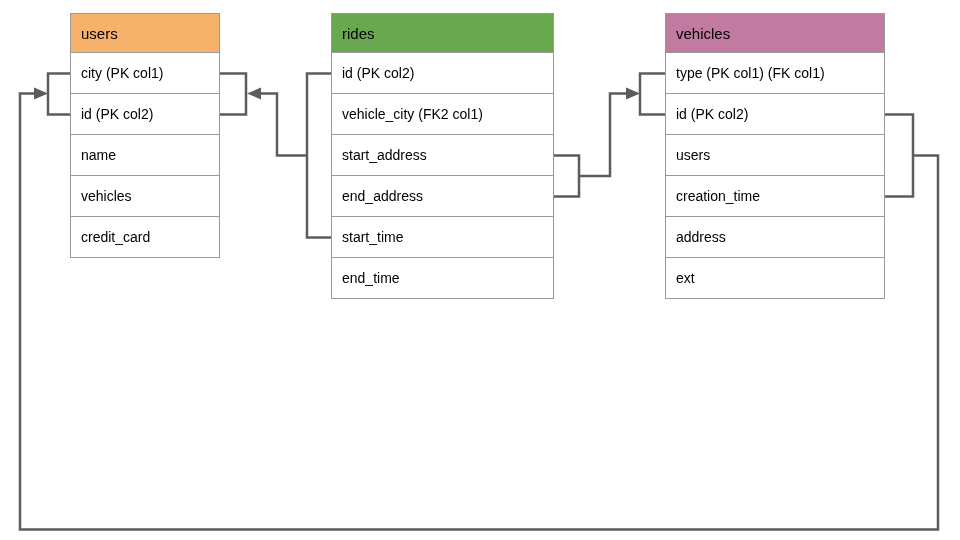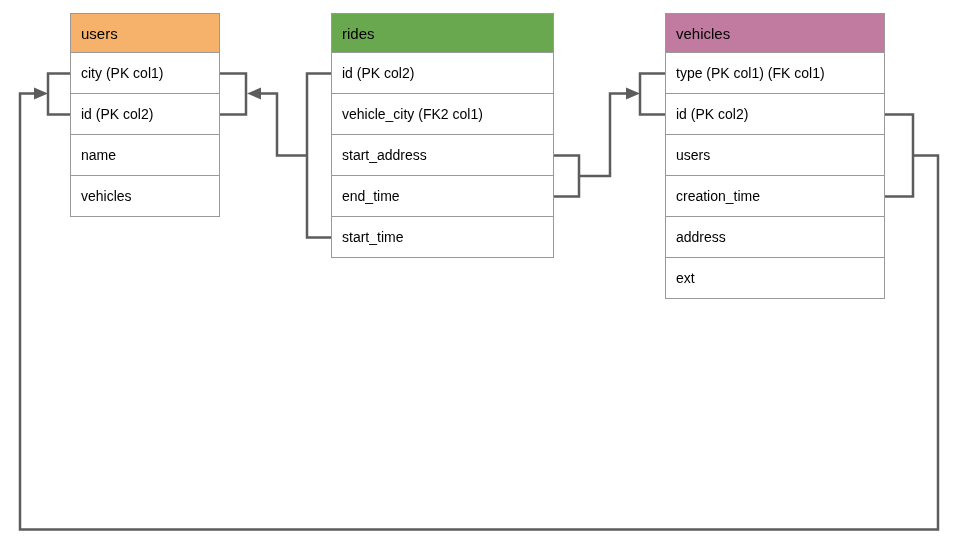--- a/index.html
+++ b/index.html
@@ -53,31 +53,33 @@
     </g>
   </svg>
 
   <div class="db-table" id="t-users">
     <div class="thead" style="background: rgb(246, 178, 107);">users</div>
     <div>
         <div class="trow">city (PK col1)</div>
         <div class="trow">id (PK col2)</div>
         <div class="trow">name</div>
         <div class="trow">vehicles</div>
+        <div class="trow">credit_card</div>
       </div>
   </div>
 
   <div class="db-table" id="t-rides">
     <div class="thead" style="background: rgb(106, 168, 79);">rides</div>
     <div>
         <div class="trow">id (PK col2)</div>
         <div class="trow">vehicle_city (FK2 col1)</div>
         <div class="trow">start_address</div>
+        <div class="trow">end_address</div>
+        <div class="trow">start_time</div>
         <div class="trow">end_time</div>
-        <div class="trow">start_time</div>
       </div>
   </div>
 
   <div class="db-table" id="t-vehicles">
     <div class="thead" style="background: rgb(194, 123, 160);">vehicles</div>
     <div>
         <div class="trow">type (PK col1) (FK col1)</div>
         <div class="trow">id (PK col2)</div>
         <div class="trow">users</div>
         <div class="trow">creation_time</div>

